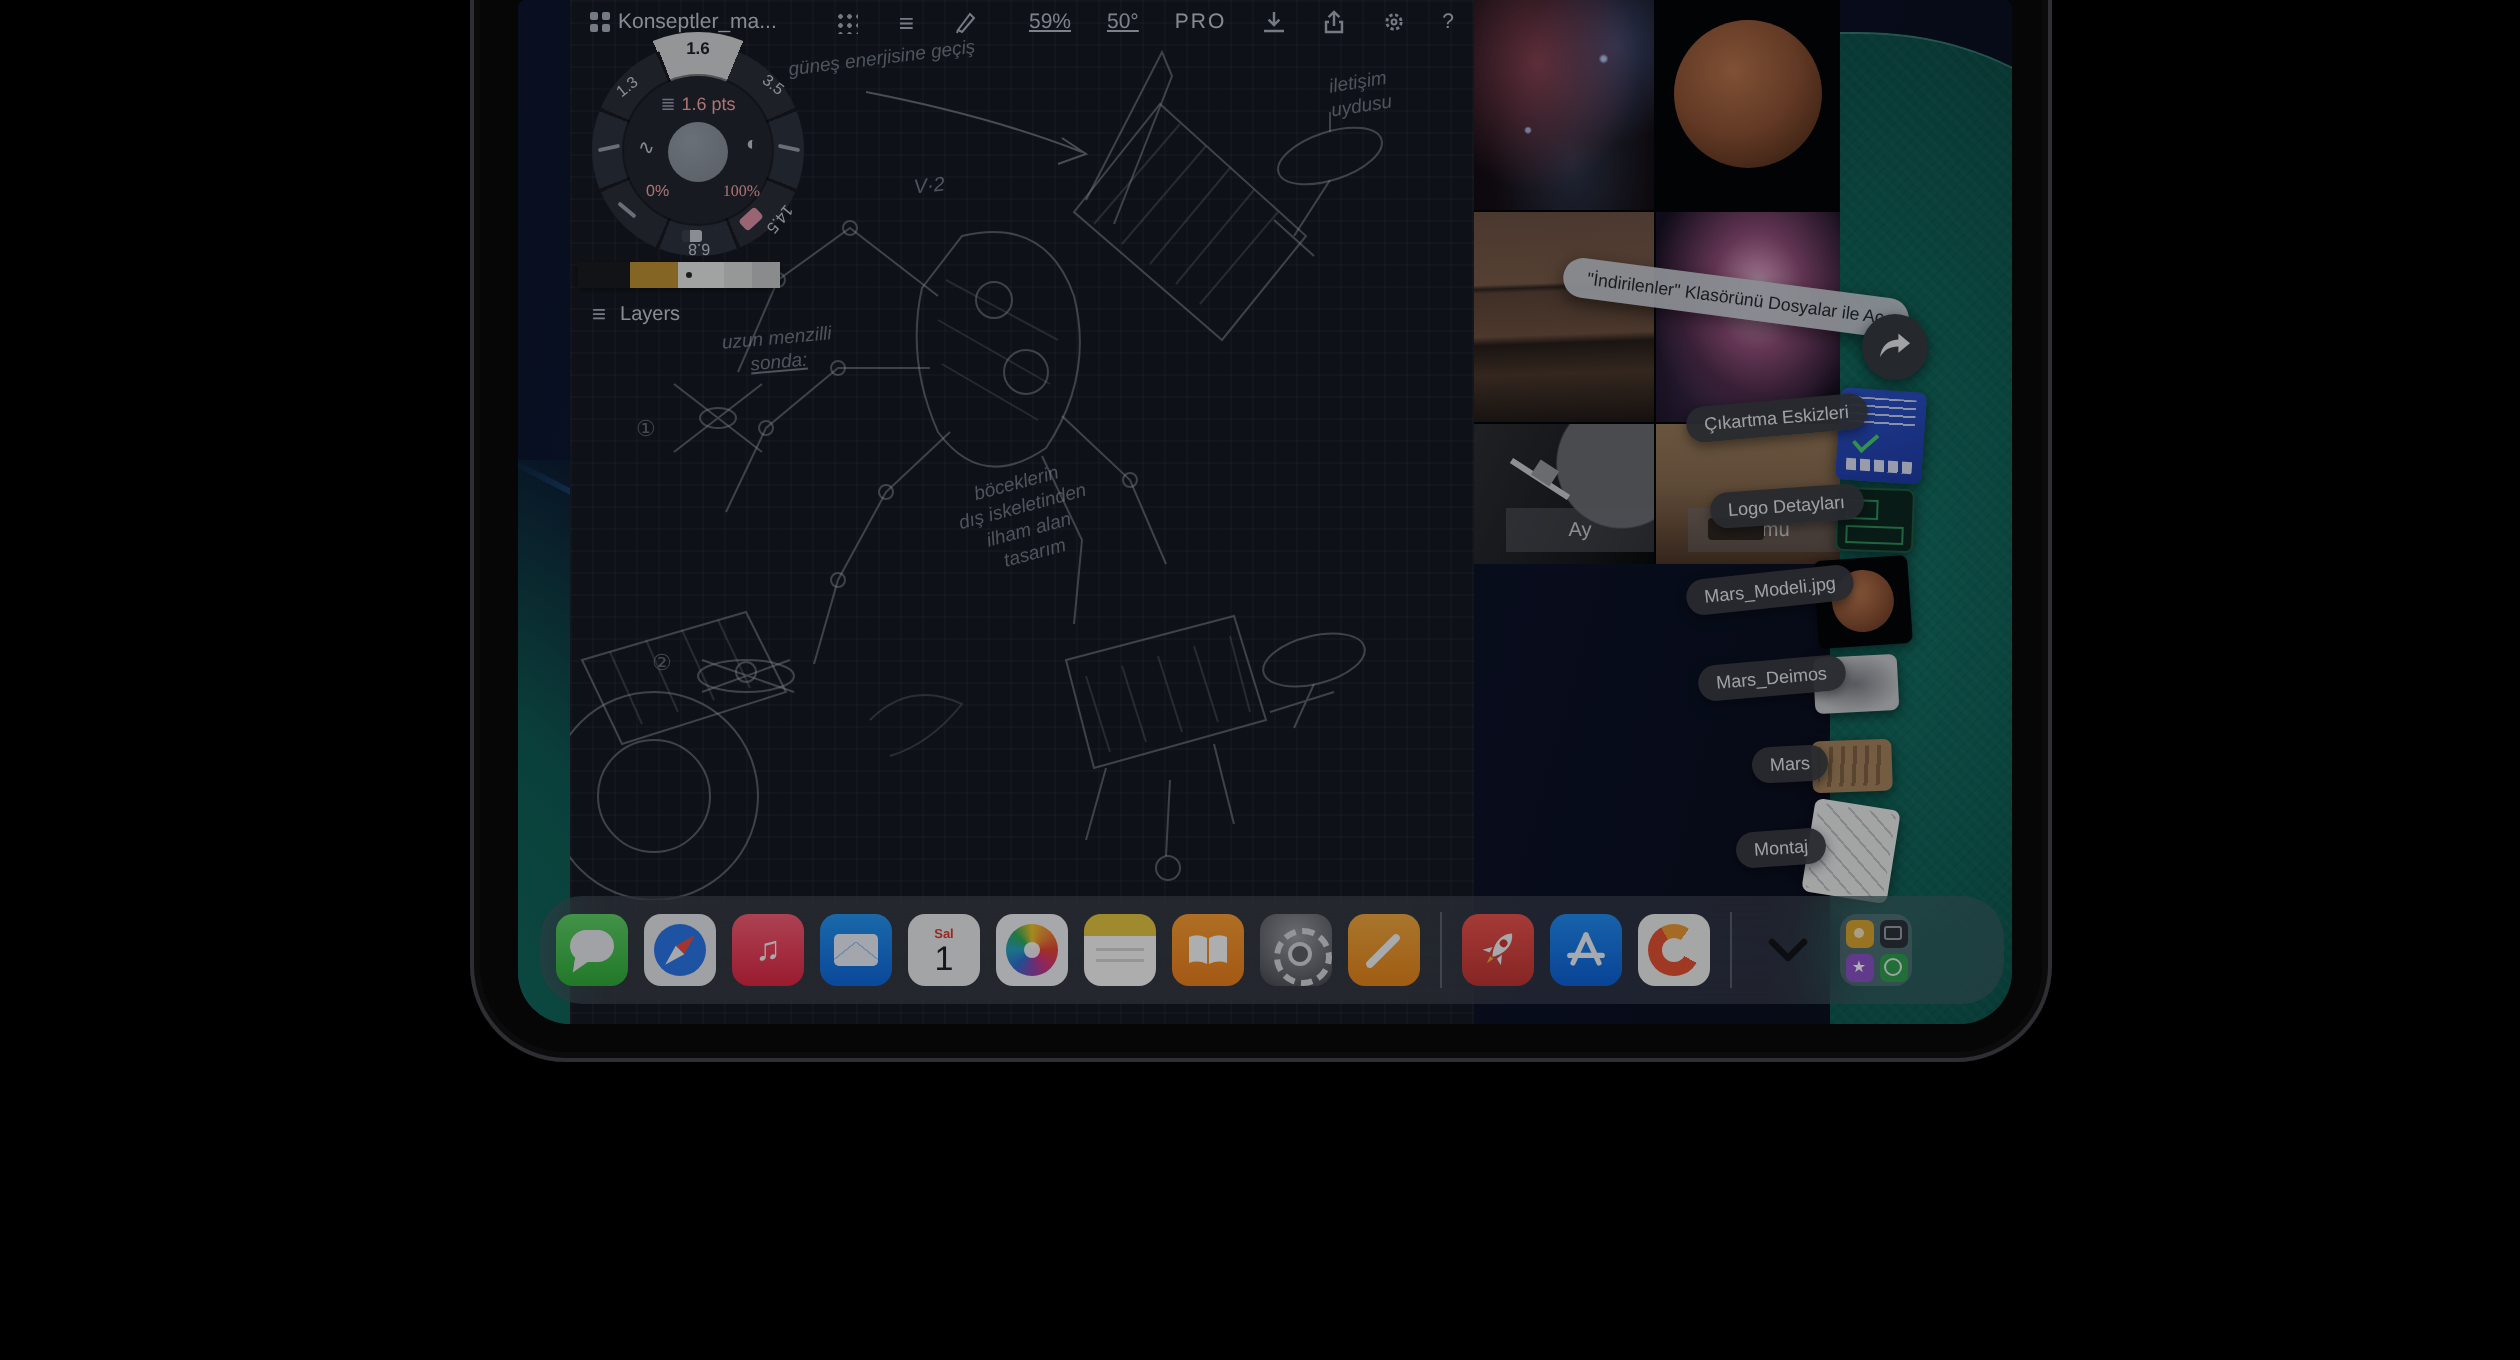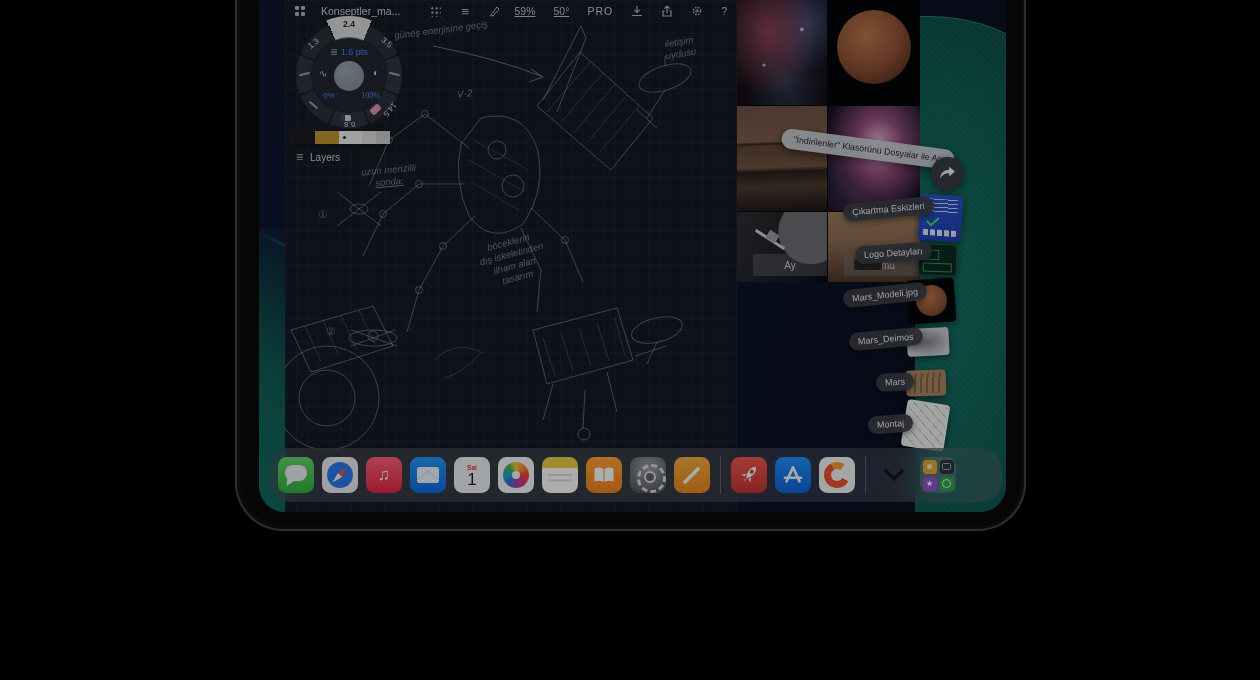--- a/index.html
+++ b/index.html
@@ -35,21 +35,21 @@
     background-image:
       linear-gradient(rgba(130,150,175,.055) 1px, transparent 1px),
       linear-gradient(90deg, rgba(130,150,175,.055) 1px, transparent 1px);
     background-size:11px 11px; }
   .sketch { position:absolute; left:0; top:0; }
 
   .cv-toolbar { position:absolute; top:0; left:0; right:0; height:22px; display:flex;
     align-items:center; padding:0 10px; color:#b6bcc5; font-size:10.5px; z-index:10; }
   .tb-sq { width:10px; height:10px; display:grid; grid-template-columns:4px 4px; gap:2px; }
   .tb-sq i { width:4px; height:4px; background:#aab1ba; border-radius:1px; }
-  .tb-title { margin-left:16px; color:#c3c9d1; }
+  .tb-title { margin-left:4px; color:#c3c9d1; }
   .tb-dots { width:11px; height:11px; margin-left:30px;
     background-image:radial-gradient(#a7aeb7 1px, transparent 1.3px); background-size:4.5px 4.5px; }
   .tb-lines { margin-left:20px; font-size:13px; color:#aab1ba; }
   .tb-lines::before { content:"≡"; }
   .tb-right { margin-left:auto; display:flex; align-items:center; gap:18px; }
   .tb-num { color:#b6bcc5;text-decoration:underline; }
   .tb-pro { letter-spacing:1px; color:#c3c9d1; }
   .tb-glyph svg { display:block; }
   .tb-help { color:#b6bcc5; }
 
@@ -69,21 +69,21 @@
       transparent 316deg 360deg); }
   .seg-label { position:absolute; font-size:8px; color:#c8cdd4; }
   .seg-active-label { position:absolute; left:0; right:0; top:-3px; text-align:center;
     font-size:8.5px; color:#1a1b1e; font-weight:bold; }
   .seg-glyph { position:absolute; width:11px; height:2px; background:#b7bdc5; border-radius:1px; opacity:.8; }
   .seg-eraser-pink { position:absolute; left:74px; top:84px; width:11px; height:7px;
     background:#df8fa2; border-radius:2px; transform:rotate(-42deg); }
   .seg-eraser { position:absolute; left:45px; top:93px; width:10px; height:6px;
     background:#c9ccd0; border-left:4px solid #3c3f45; border-radius:1.5px; }
   .wheel-center { position:absolute; left:16px; top:16px; width:74px; height:74px; border-radius:50%;
-    background:#1f2329; box-shadow:0 0 0 1px rgba(0,0,0,.45); color:#3b82f6; }
+    background:#1f2329; box-shadow:0 0 0 1px rgba(0,0,0,.45); color:#fca5a5; }
   .wc-size { position:absolute; top:9px; left:0; right:0; text-align:center; font-size:9px; }
   .wc-size .mini::before { content:"≣"; margin-right:3px; color:#9aa1a9; }
   .wc-ball { position:absolute; left:22px; top:23px; width:30px; height:30px; border-radius:50%;
     background:radial-gradient(circle at 38% 32%, #9aa1a8, #81888f); }
   .wc-smooth { position:absolute; left:7px; top:30px; font-size:10px; color:#c2c8cf; }
   .wc-smooth::before { content:"∿"; }
   .wc-op { position:absolute; right:7px; top:29px; font-size:10px; color:#c2c8cf; }
   .wc-op::before { content:"◐"; }
   .wc-zero { position:absolute; left:11px; bottom:12px; font-size:8px; }
   .wc-hundred { position:absolute; right:6px; bottom:12px; font-size:8px;font-family:Liberation Serif, serif; }
@@ -334,21 +334,21 @@
               <circle cx="6" cy="6" r="1.2" stroke="#aab1ba" fill="none"></circle>
             </svg>
         </span>
         <span class="tb-help">?</span>
       </div>
     </div>
 
     <div class="wheel-wrap">
       <div class="wheel-active"></div>
       <div class="wheel-ring"></div>
-      <span class="seg-active-label">2.4</span>
+      <span class="seg-active-label">1.6</span>
       <span class="seg-label" style="left:12px; top:17px; transform:rotate(-38deg);">1.3</span>
       <span class="seg-label" style="right:10px; top:16px; transform:rotate(38deg);">3.5</span>
       <span class="seg-label" style="left:48px; bottom:-1px; transform:rotate(180deg);">6.8</span>
       <span class="seg-label" style="right:4px; bottom:14px; transform:rotate(130deg);">14.5</span>
       <span class="seg-glyph" style="left:3px; top:51px; transform:rotate(-12deg);"></span>
       <span class="seg-glyph" style="right:2px; top:51px; transform:rotate(12deg);"></span>
       <span class="seg-glyph" style="left:12px; top:82px; transform:rotate(40deg);"></span>
       <span class="seg-eraser-pink"></span>
       <span class="seg-eraser"></span>
       <div class="wheel-center">

